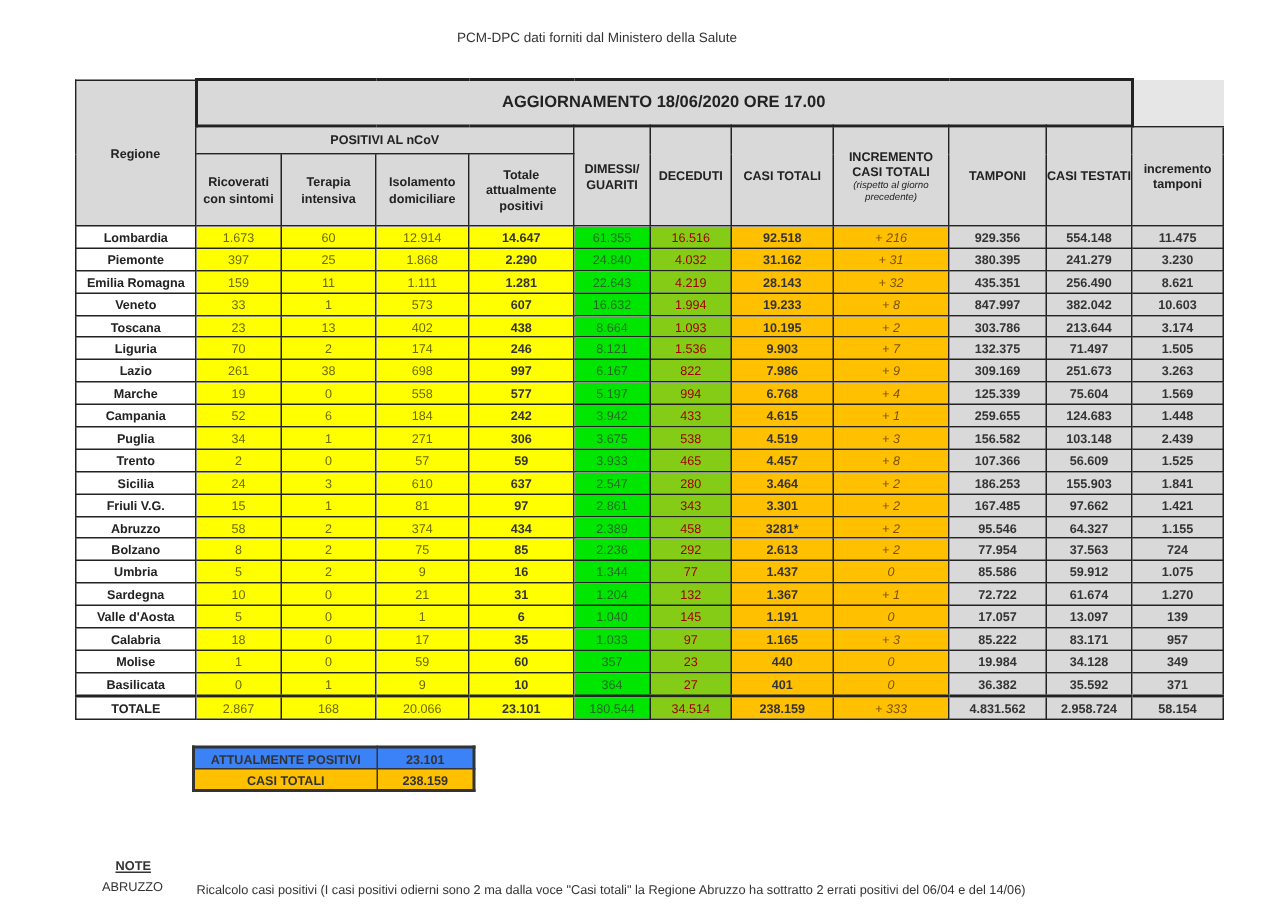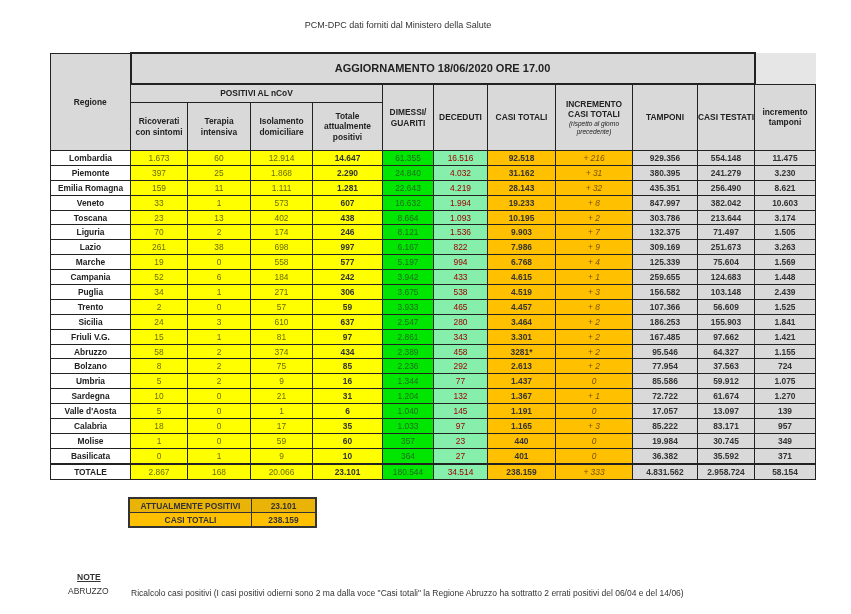--- a/index.html
+++ b/index.html
@@ -16,21 +16,21 @@
   th.update { font-size:11px; height:29px; }
   th.pos { height:17px; }
   th.sub { height:47px; }
   th.orange-h { background:#ffc000; }
   th .ital { font-style:italic; font-weight:normal; font-size:6.5px; display:block; }
   td { height:13.9px; font-weight:bold; }
   td.reg { background:#fff; color:#222; }
   td.y { background:#ffff00; color:#6b6b00; font-weight:normal; }
   td.yb { background:#ffff00; color:#333; font-weight:bold; }
   td.g { background:#00e600; color:#1f6b1f; font-weight:normal; }
-  td.r { background:#86efac; color:#a00000; font-weight:normal; }
+  td.r { background:#84cc16; color:#a00000; font-weight:normal; }
   td.o { background:#ffc000; color:#333; font-weight:bold; }
   td.oi { background:#ffc000; color:#7a5200; font-style:italic; font-weight:normal; }
   td.gr { background:#d9d9d9; color:#333; font-weight:bold; }
   tr.total td { border-top:2px solid #222; }
   table.summary { position:absolute; left:128px; top:497px; border-collapse:collapse;
                   font-size:8.4px; font-weight:bold; border:2px solid #333; }
   table.summary td { border:1px solid #333; height:13px; text-align:center; padding:0; }
   table.summary td.lab { width:121px; }
   table.summary td.val { width:63px; }
   .note-title { position:absolute; left:77px; top:572px; font-size:8.5px; font-weight:bold;
@@ -356,21 +356,21 @@
         <td class="reg">Molise</td>
         <td class="y">1</td>
         <td class="y">0</td>
         <td class="y">59</td>
         <td class="yb">60</td>
         <td class="g">357</td>
         <td class="r">23</td>
         <td class="o">440</td>
         <td class="oi">0</td>
         <td class="gr">19.984</td>
-        <td class="gr">30.745</td>
+        <td class="gr">34.128</td>
         <td class="gr">349</td>
       </tr>
       <tr>
         <td class="reg">Basilicata</td>
         <td class="y">0</td>
         <td class="y">1</td>
         <td class="y">9</td>
         <td class="yb">10</td>
         <td class="g">364</td>
         <td class="r">27</td>
@@ -392,21 +392,21 @@
         <td class="oi">+ 333</td>
         <td class="gr">4.831.562</td>
         <td class="gr">2.958.724</td>
         <td class="gr">58.154</td>
       </tr>
     </tbody>
 </table>
 
 <table class="summary">
   <tbody id="summary-body">
-      <tr style="background: #eab308; color: rgb(51, 51, 51);">
+      <tr style="background: #3b82f6; color: rgb(51, 51, 51);">
         <td class="lab">ATTUALMENTE POSITIVI</td>
         <td class="val">23.101</td>
       </tr>
       <tr style="background: rgb(255, 192, 0); color: rgb(51, 51, 51);">
         <td class="lab">CASI TOTALI</td>
         <td class="val">238.159</td>
       </tr>
     </tbody>
 </table>
 

